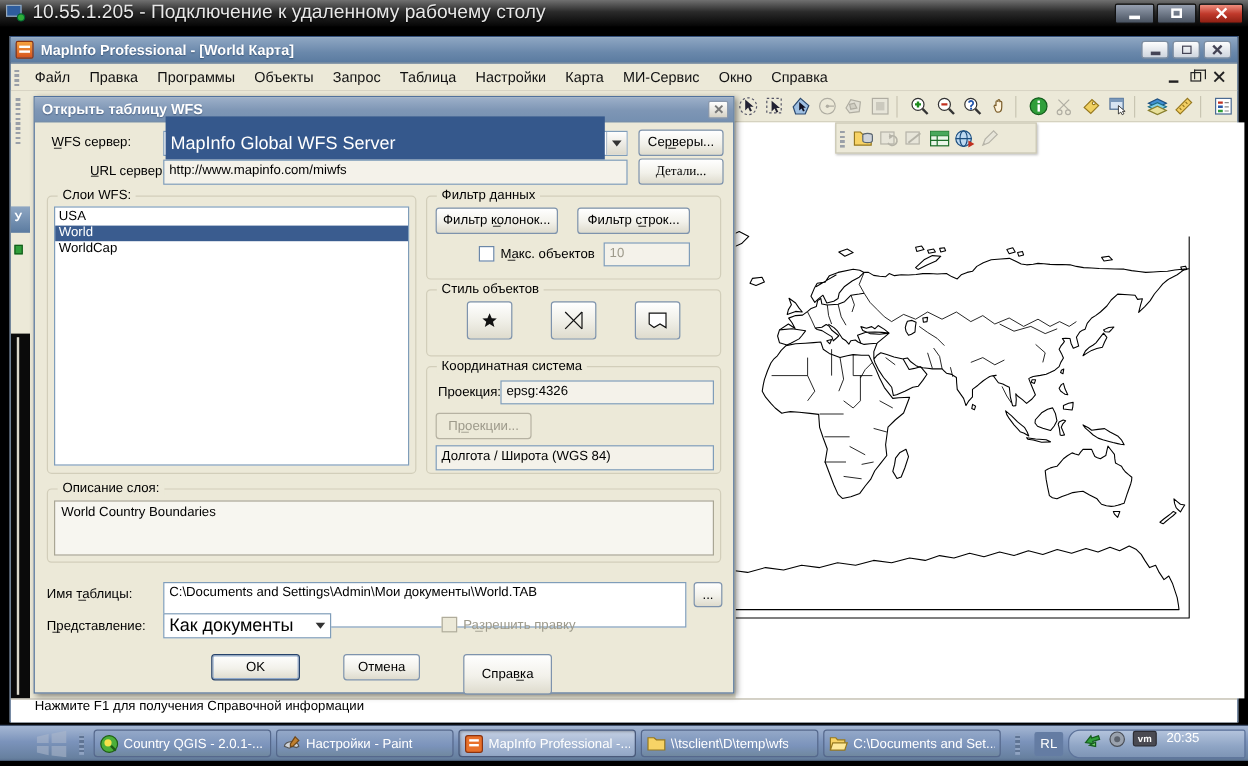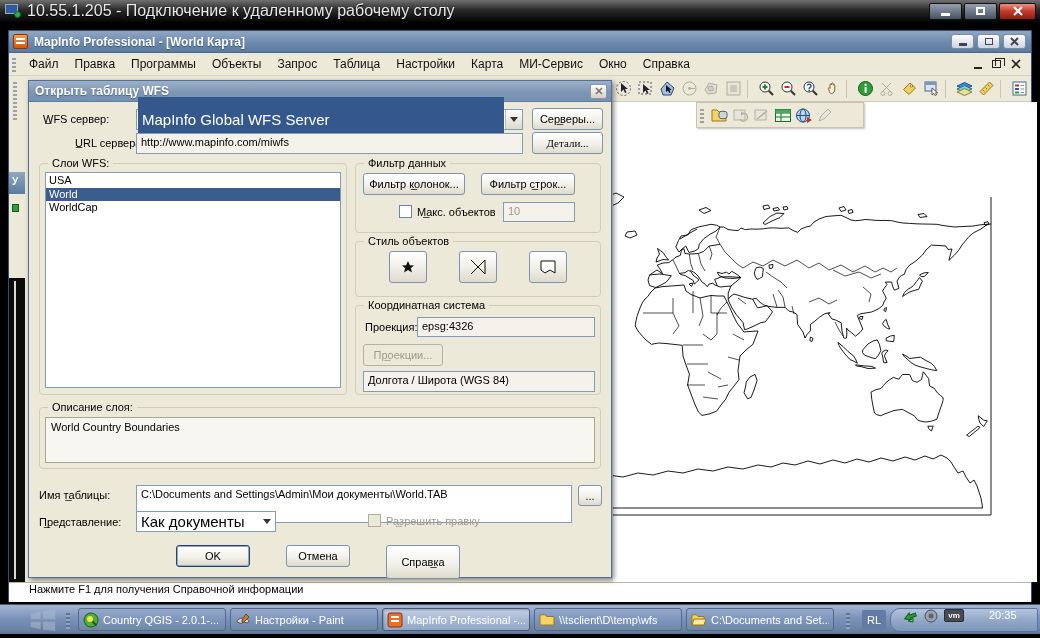--- a/index.html
+++ b/index.html
@@ -87,21 +87,21 @@
   
   .taskbar { left:0; top:604px; width:1040px; height:30px; background:linear-gradient(#a5b7d3,#7b93bb 45%,#67809f 92%,#5a7090); border-top:1px solid #42536e; display:flex; align-items:center; }
   .start-flag { width:30px; height:22px; margin-left:28px; opacity:.55; }
   .tb-grip { width:4px; height:18px; margin:0 8px; background:repeating-linear-gradient(#8fa3c2 0 2px,#5f7494 2px 4px); }
   .task-item { width:148px; height:23px; margin-right:4px; border:1px solid #55688c; border-radius:3px; background:linear-gradient(#93a8c8,#7b93bb 60%,#70889f); color:#fff; font-size:11px; display:flex; align-items:center; padding:0 4px; overflow:hidden; }
   .task-item.active { background:linear-gradient(#c3cfe3,#a3b5d2 60%,#93a7c6); color:#fff; border-color:#49597a; box-shadow:inset 1px 1px 2px rgba(0,0,0,.25); }
   .task-item .ti-label { white-space:nowrap; overflow:hidden; margin-left:4px; }
   .ti-icon { width:16px; height:16px; flex:0 0 16px; position:relative; }
   .lang-box { width:24px; height:20px; background:#647ca3; color:#fff; display:flex; align-items:center; justify-content:center; font-size:11px; margin:0 4px; border-radius:2px; }
   .tray { height:24px; flex:1; margin-right:2px; background:linear-gradient(#b3c3dc,#8ea4c4 60%,#7e95b5); border:1px solid #5d739a; border-radius:10px 2px 2px 10px; display:flex; gap:6px; padding:0 8px 0 12px; }
-  .tray .clock { color:#fff; font-size:11px; margin-left:19px; }
+  .tray .clock { color:#fff; font-size:11px; margin-left:2px; }
   .vm-badge { width:20px; height:13px; background:#4a4a52; border:1px solid #2c2c33; color:#fff; font-size:8px; font-weight:bold; display:flex; align-items:center; justify-content:center; border-radius:2px; }
 </style>
 </head>
 <body>
 
 <div class="abs rdp-bar">
   <div class="rdp-icon">
       <div class="scr"></div>
       <div class="dot"></div>
     </div>

